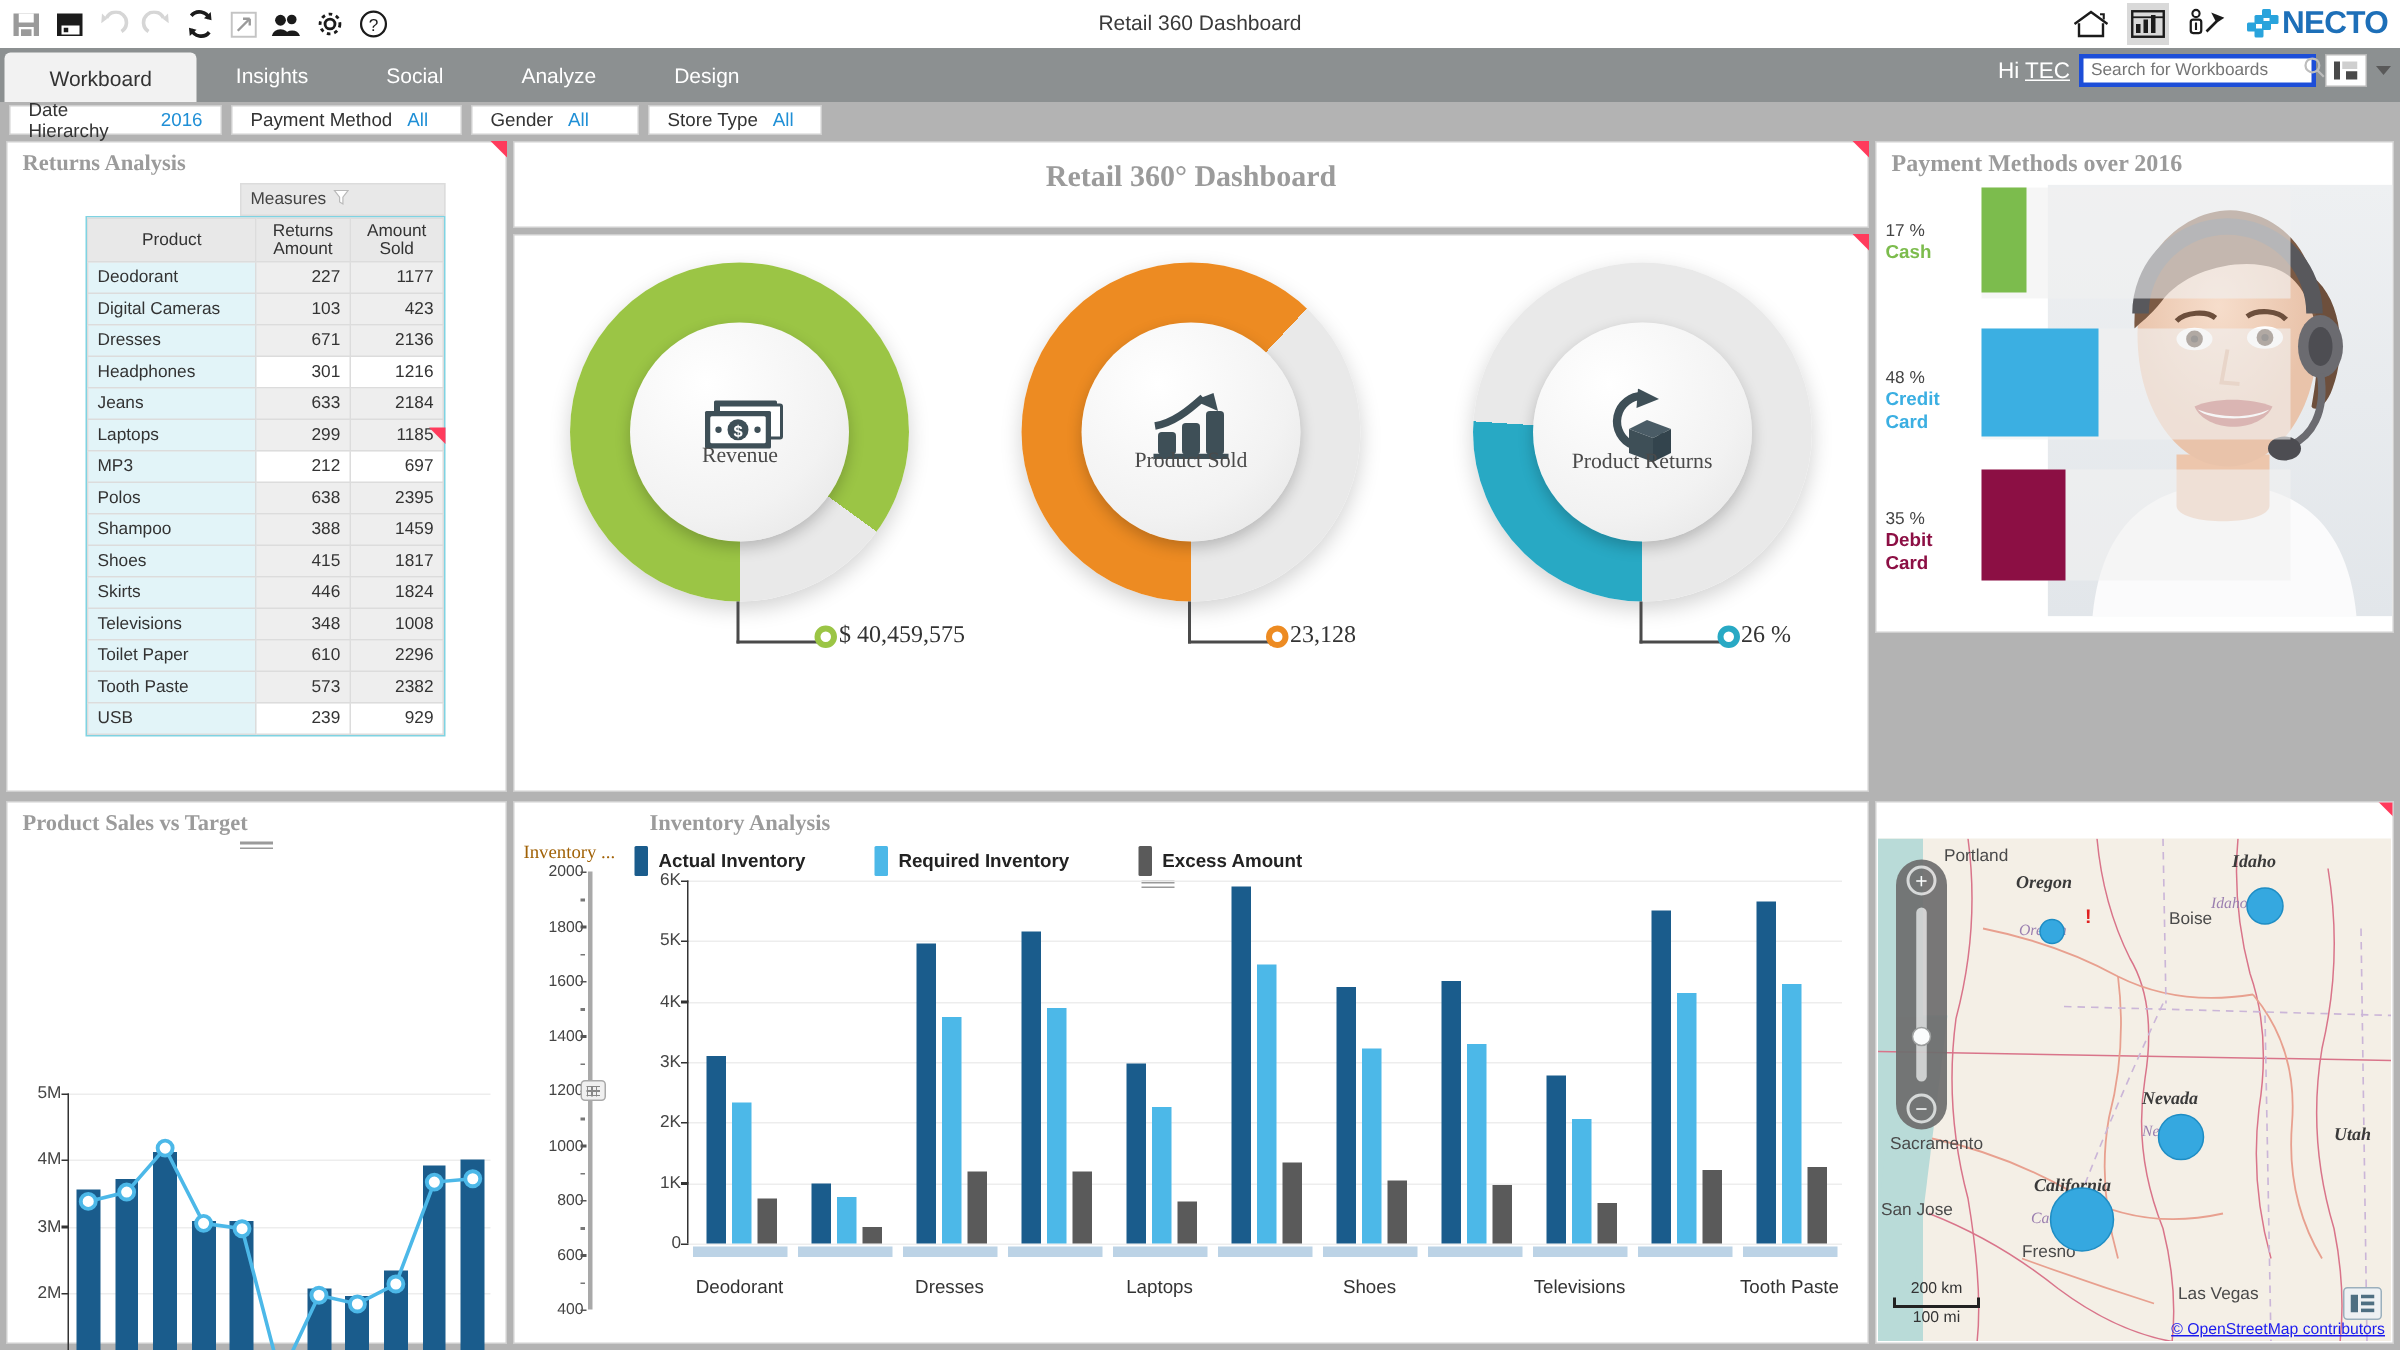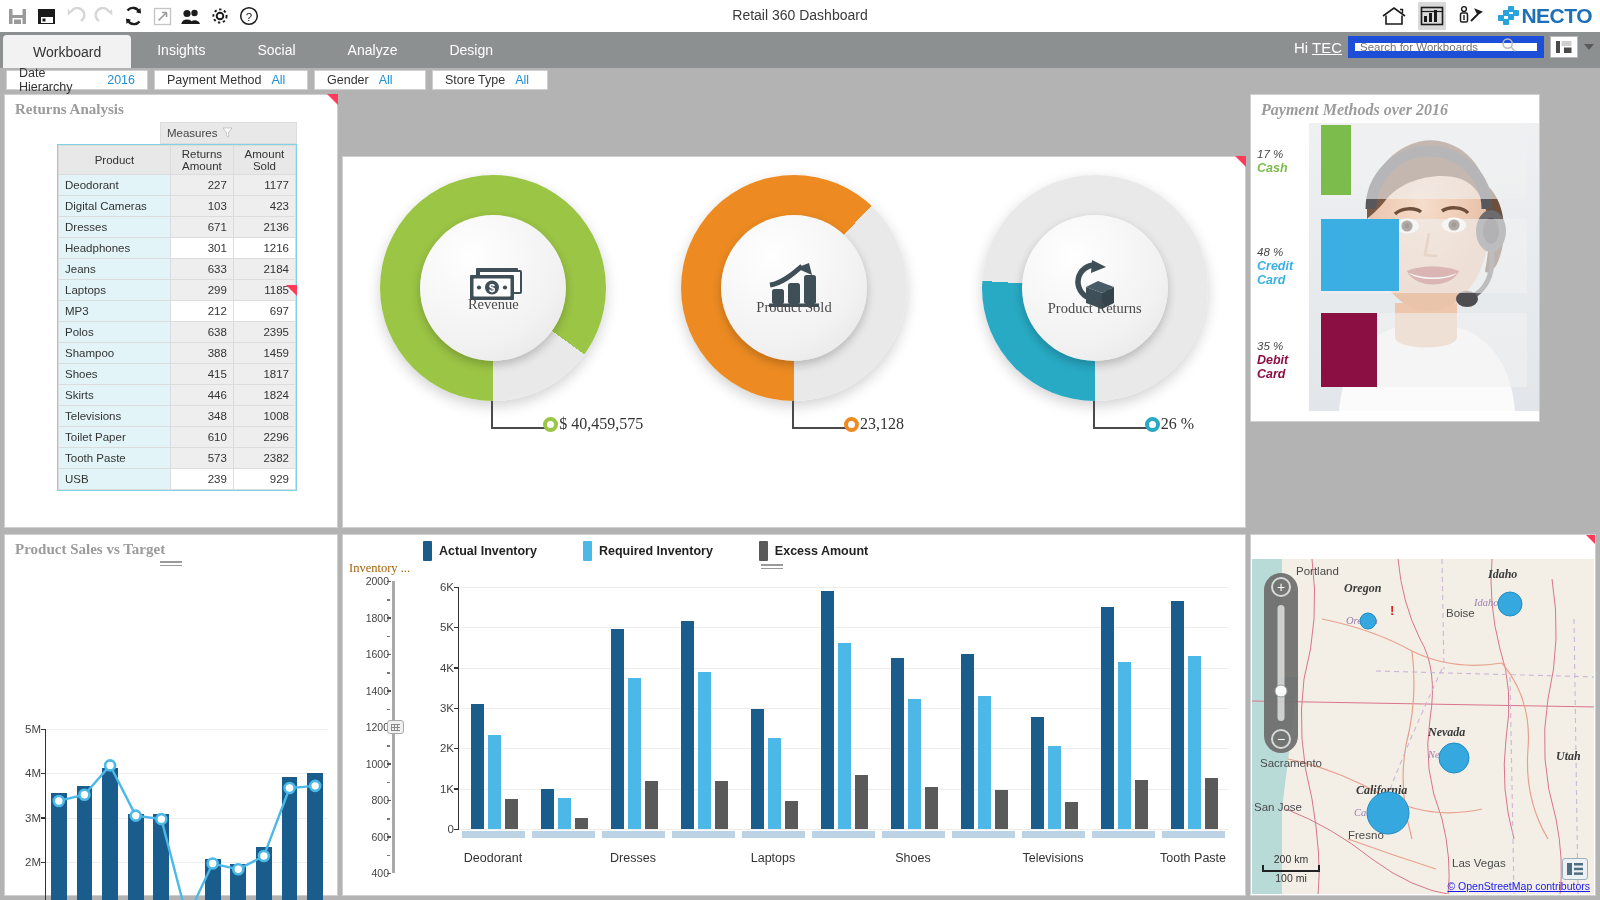--- a/index.html
+++ b/index.html
@@ -40,22 +40,22 @@
   }
   .tabs { display: flex; height: 36px; align-items: stretch; }
   .tab { padding: 0 26px; display: flex; align-items: center; font-size: 14px;
          color: #ffffff; cursor: pointer; }
   .tab.active { background: #f2f2f2; color: #333; border-radius: 4px 4px 0 0;
                 margin: 3px 0 0 3px; padding: 0 30px; }
   .tab-right { position: absolute; right: 6px; top: 4px; display: flex;
                align-items: center; gap: 6px; }
   .hi { font-size: 15px; color: #ffffff; }
   .hi a { color: #ffffff; text-decoration: underline; }
-  .searchbox { position: relative; width: 196px; height: 22px; background: #fff;
-               border: 7px solid #1d4ed8; display: flex; align-items: center; }
+  .searchbox { position: relative; width: 158px; height: 22px; background: #fff;
+               border: 3px solid #1d4ed8; display: flex; align-items: center; }
   .searchbox input { border: 0; outline: 0; width: 146px; height: 18px;
                      font-size: 11.5px; color: #7a7a7a; padding-left: 5px;
                      font-family: "Liberation Sans", sans-serif; background: transparent; }
   .viewsel { width: 28px; height: 22px; background: #fff; border: 1px solid #b9b9b9;
              display: flex; align-items: center; justify-content: center; }
   .caret-dn { width: 0; height: 0; border-left: 5px solid transparent;
               border-right: 5px solid transparent; border-top: 6px solid #595959; }
 
   
   .filterbar { position: absolute; left: 0; top: 68px; width: 1600px; height: 24px;
@@ -114,21 +114,21 @@
   .kpi-val { position: absolute; left: 50%; top: 268px; display: flex;
              align-items: center; gap: 1px; }
   .leader { position: absolute; border-left: 2px solid #4a4a4a;
             border-bottom: 2px solid #4a4a4a; }
   .vdot { width: 15px; height: 15px; border-radius: 50%; border: 4px solid;
           background: #fff; }
   .vtxt { font-family: "Liberation Serif", serif; font-size: 16px; color: #333;
           white-space: nowrap; }
 
   
-  #p-pay { left: 1250px; top: 94px; width: 290px; height: 328px; overflow: hidden; font-style: italic; }
+  #p-pay { left: 1250px; top: 94px; width: 346px; height: 328px; overflow: hidden; }
   .pay-body { position: absolute; left: 0; top: 24px; right: 0; bottom: 0; }
   .agent-photo { position: absolute; right: 0; top: 4px; width: 230px; height: 288px;
                  overflow: hidden; }
   .pay-row { position: absolute; left: 0; width: 100%; }
   .pay-lbl { position: absolute; left: 6px; font-size: 11.5px; color: #444;
              line-height: 14px; width: 52px; }
   .pay-lbl .nm { font-weight: bold; font-size: 12.5px; }
   .pay-bar { position: absolute; left: 70px; }
   .pay-track { position: absolute; left: 70px; background: rgba(240,240,240,0.62); }
 
@@ -467,20 +467,24 @@
               <td class="prod">USB</td>
               <td class="num">239</td>
               <td class="num">929</td>
             </tr>
           </tbody>
       </table>
     <div class="corner" style="top: 140px; right: -1px;"></div>
       </div>
   </div>
 
+  <div class="panel" id="p-ctitle">
+    <div class="corner"></div>
+    <div class="ctitle">Retail 360° Dashboard</div>
+  </div>
 
   <div class="panel" id="p-kpi">
     <div class="corner"></div>
     <div class="kpis">
 
       <div class="kpi">
         <div class="donut-wrap">
           <div class="donut" id="donut-0" style="background: conic-gradient(from 180deg, rgb(155, 197, 69) 0deg, rgb(155, 197, 69) 306deg, rgb(233, 233, 233) 306deg, rgb(233, 233, 233) 360deg);"></div>
           <div class="dhole">
             <span class="kicon">
@@ -663,20 +667,21 @@
           <circle cx="217.9090909090909" cy="126.984" r="5" fill="#ffffff" stroke="#4cb8e8" stroke-width="2.6"></circle>
           <circle cx="243.54545454545453" cy="59.05199999999999" r="5" fill="#ffffff" stroke="#4cb8e8" stroke-width="2.6"></circle>
           <circle cx="269.1818181818182" cy="56.831999999999994" r="5" fill="#ffffff" stroke="#4cb8e8" stroke-width="2.6"></circle>
         </svg>
       </div>
     <div id="sales-xlabels"></div>
   </div>
 
   <div class="panel" id="p-inv">
     <div class="vs-title">Inventory ...</div>
+    <div class="ptitle" style="padding-left:90px">Inventory Analysis</div>
     <div class="vslider">
       <div class="vs-track"></div>
       <div id="vs-ticks">
           <div class="vs-tick" style="top: 0px;">2000</div>
           <div style="position: absolute; right: 10px; top: -0.5px; width: 4px; height: 1.5px; background: rgb(85, 85, 85);"></div>
           <div style="position: absolute; right: 11px; top: 18.25px; width: 3px; height: 1.5px; background: rgb(119, 119, 119);"></div>
           <div class="vs-tick" style="top: 36.5px;">1800</div>
           <div style="position: absolute; right: 10px; top: 36px; width: 4px; height: 1.5px; background: rgb(85, 85, 85);"></div>
           <div style="position: absolute; right: 11px; top: 54.75px; width: 3px; height: 1.5px; background: rgb(119, 119, 119);"></div>
           <div class="vs-tick" style="top: 73px;">1600</div>

